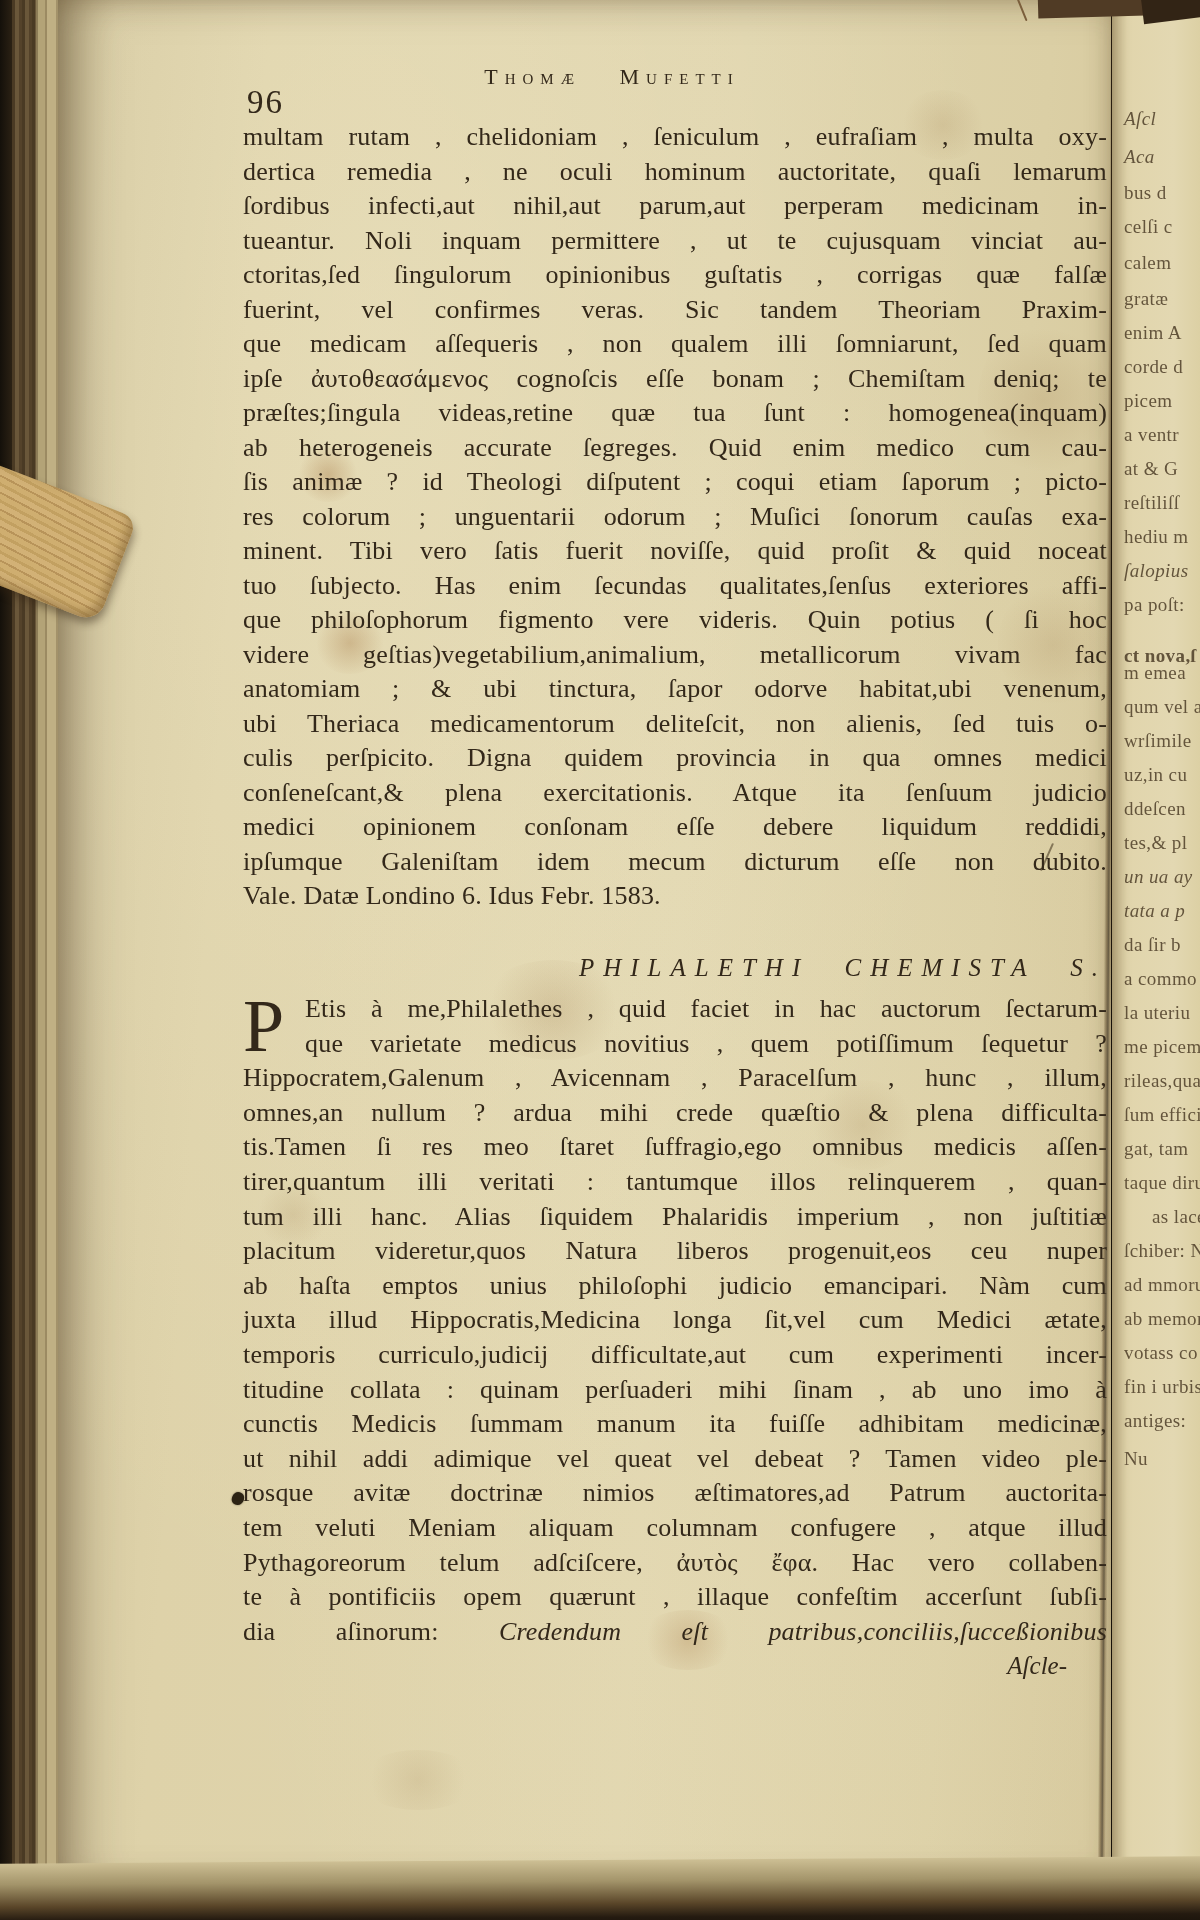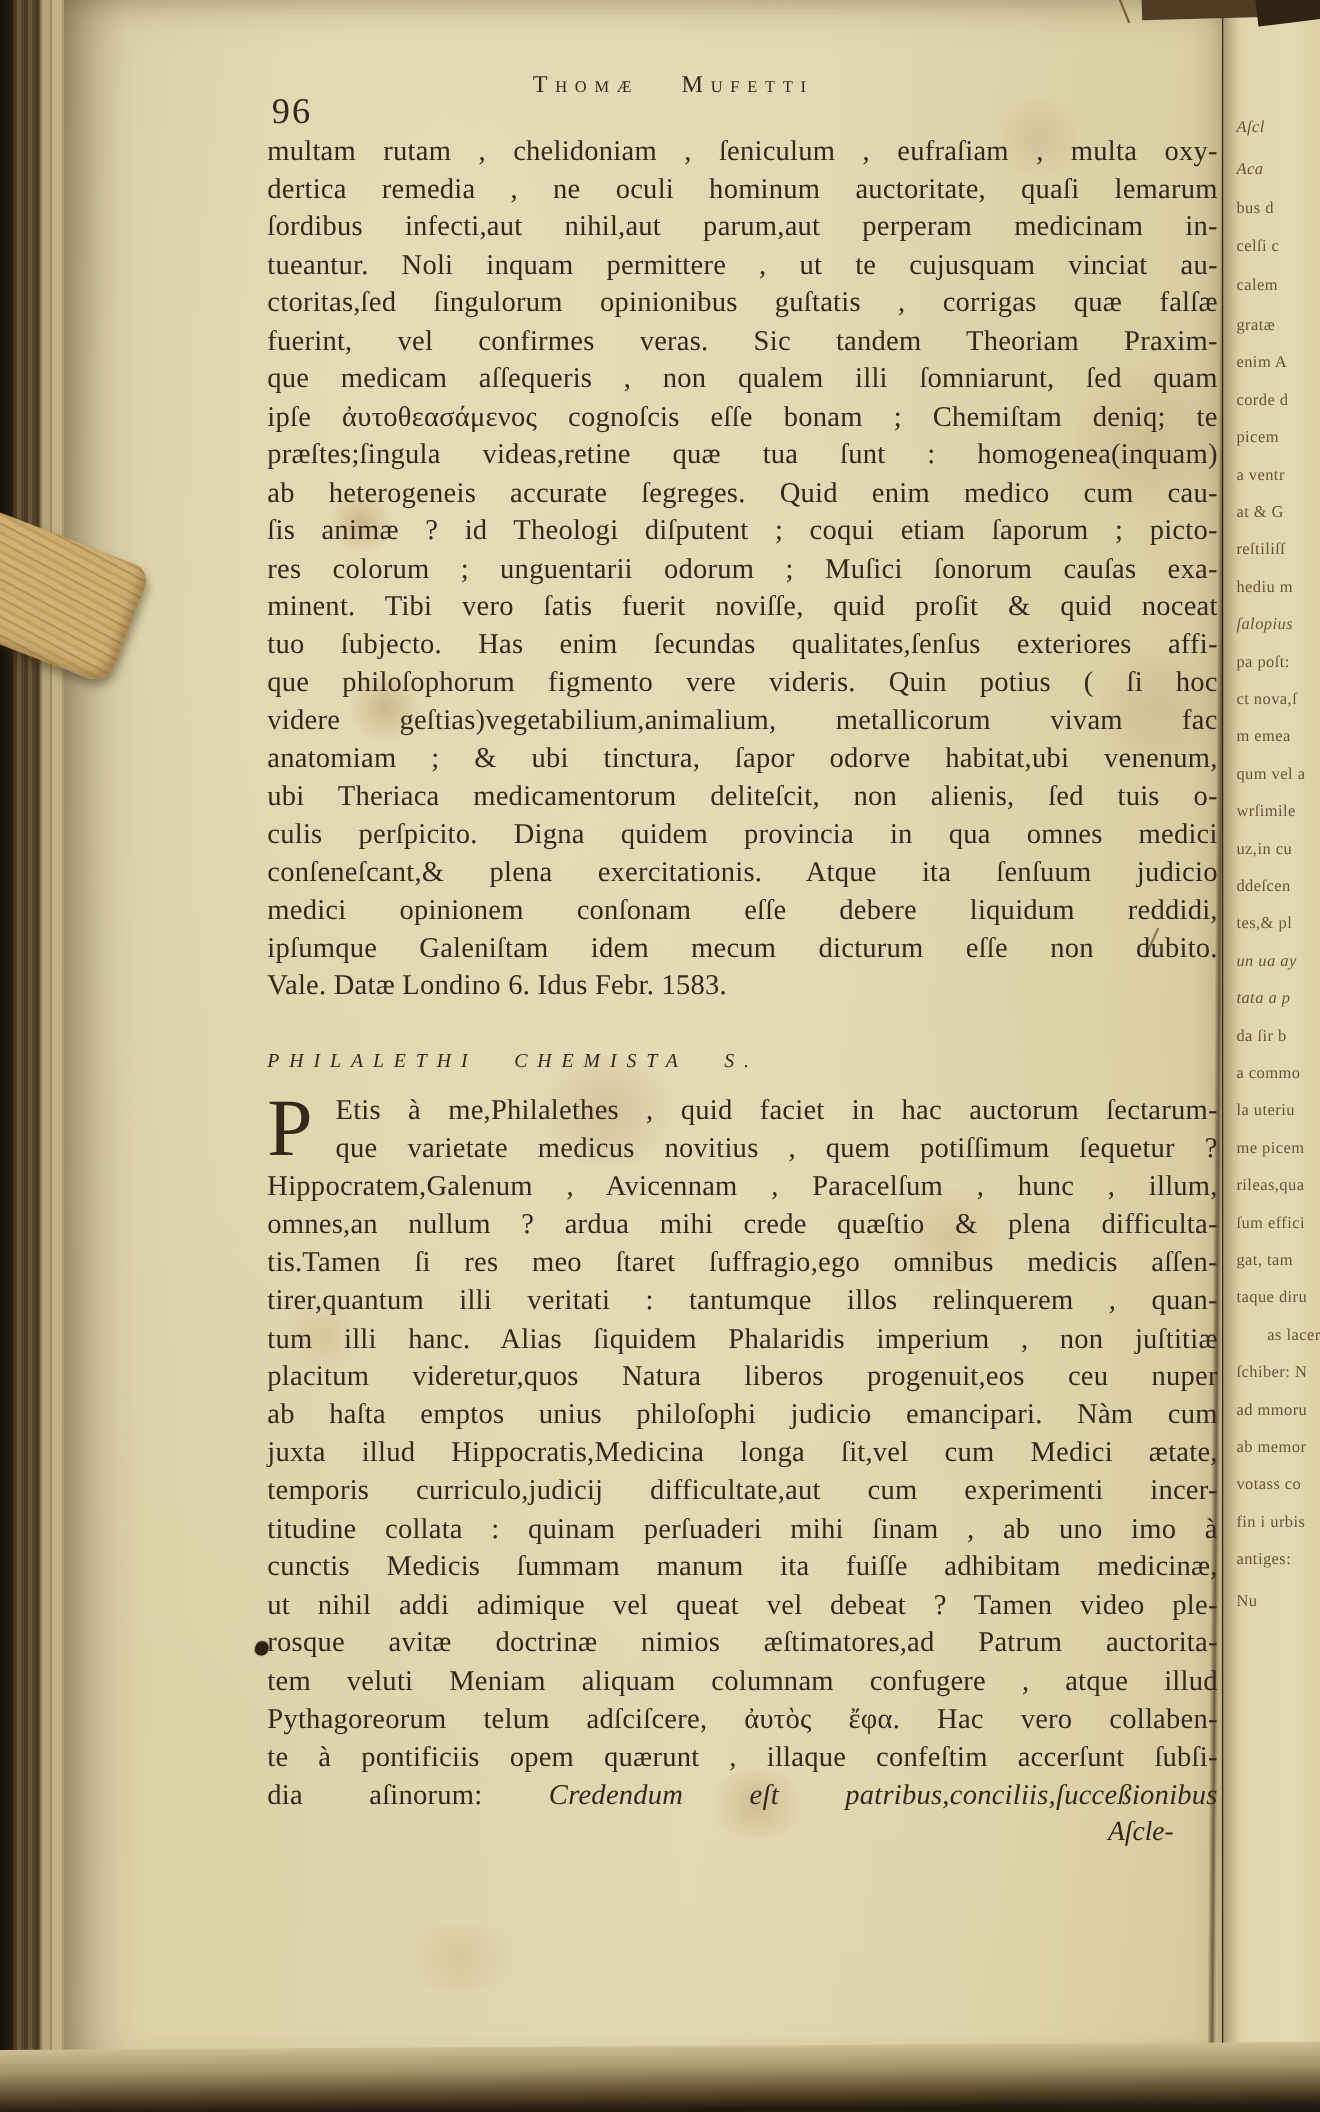--- a/index.html
+++ b/index.html
@@ -27,21 +27,21 @@
                 inset 0 18px 30px -18px rgba(120,95,55,.25);
   }
   .stain { position:absolute; border-radius:50%; pointer-events:none; }
   .fold-line { position:absolute; left:1104px; top:0; width:8px; height:1897px;
     background:linear-gradient(90deg,transparent,rgba(80,58,30,.45) 30%,rgba(30,20,10,.55) 55%,rgba(80,58,30,.30) 75%,transparent);
     transform:rotate(.4deg); }
   
   .page-next { position:absolute; left:1112px; top:0; width:88px; height:1897px; overflow:hidden;
     background:linear-gradient(90deg,#cdbf92,#e1d5ac 18%,#e3d8b2 70%,#dcd0a4);
     box-shadow: inset 10px 0 16px -8px rgba(70,50,25,.45); }
-  .frag { position:absolute; left:12px; white-space:nowrap; font-size:15px; color:#483823;
+  .frag { position:absolute; left:12px; white-space:nowrap; font-size:19px; color:#483823;
     opacity:.82; letter-spacing:.4px;text-align:center; }
   .frag.it { font-style:italic; }
   .corner-dark { position:absolute; left:1038px; top:-8px; width:180px; height:24px;
     background:#503b25; transform:rotate(-1.6deg); }
   .corner-dark2 { position:absolute; left:1142px; top:-10px; width:70px; height:30px;
     background:#322415; transform:rotate(-7deg); }
   .thread { position:absolute; left:1006px; top:6px; width:30px; height:2px; background:#7b5f3c;
     border-radius:2px; transform:rotate(68deg); }
   .pen-mark { position:absolute; left:1046px; top:842px; width:2px; height:30px;
     background:rgba(62,47,26,.55); transform:rotate(24deg); border-radius:2px; }
@@ -60,22 +60,22 @@
   .page-number { position:absolute; left:247px; top:84px; font-size:33px; letter-spacing:2px; }
   .running-header { position:absolute; left:262px; top:64px; width:700px; text-align:center;
     font-variant:small-caps; font-size:22px; letter-spacing:7px; word-spacing:26px; }
   .para { position:absolute; left:243px; width:864px; }
   .para1 { top:120px; }
   .para2 { top:992px; }
   .textline { white-space:nowrap; font-size:26px; line-height:34.5px; height:34.5px;
     text-align:justify; text-align-last:justify; letter-spacing:.2px; }
   .para2 .textline { line-height:34.6px; height:34.6px; }
   .textline.short { text-align-last:left; }
-  .section-heading { position:absolute; left:243px; top:954px; width:864px; text-align:left;
-    font-style:italic; font-size:18px; letter-spacing:9px; word-spacing:20px; }
+  .section-heading { position:absolute; left:243px; top:954px; width:864px; text-align:right;
+    font-style:italic; font-size:25px; letter-spacing:9px; word-spacing:20px; }
   .dropcap { float:left; width:54px; height:66px; font-size:74px; line-height:62px;
     margin:3px 8px 0 0; }
   .it { font-style:italic; }
   .catchword { position:absolute; left:243px; top:1652px; width:864px; text-align:right;
     padding-right:40px; box-sizing:border-box; font-style:italic; font-size:25px; }
   .margin-dot { position:absolute; left:232px; top:1492px; width:12px; height:13px;
     background:#2c2314; border-radius:50% 45% 50% 40%; transform:rotate(15deg);
     box-shadow:0 0 2px rgba(44,35,20,.6); }
 </style>
 </head>
@@ -111,21 +111,21 @@
       <div class="frag" style="top: 288px;">gratæ</div>
       <div class="frag" style="top: 322px;">enim A</div>
       <div class="frag" style="top: 356px;">corde d</div>
       <div class="frag" style="top: 390px;">picem</div>
       <div class="frag" style="top: 424px;">a ventr</div>
       <div class="frag" style="top: 458px;">at &amp; G</div>
       <div class="frag" style="top: 492px;">reſtiliſſ</div>
       <div class="frag" style="top: 526px;">hediu m</div>
       <div class="frag it" style="top: 560px;">ſalopius</div>
       <div class="frag" style="top: 594px;">pa poſt:</div>
-      <div class="frag" style="top: 628px;">ct nova,ſ</div>
+      <div class="frag" style="top: 645px; font-weight: bold;">ct nova,ſ</div>
       <div class="frag" style="top: 662px;">m emea</div>
       <div class="frag" style="top: 696px;">qum vel a</div>
       <div class="frag" style="top: 730px;">wrſimile</div>
       <div class="frag" style="top: 764px;">uz,in cu</div>
       <div class="frag" style="top: 798px;">ddeſcen</div>
       <div class="frag" style="top: 832px;">tes,&amp; pl</div>
       <div class="frag it" style="top: 866px;">un ua ay</div>
       <div class="frag it" style="top: 900px;">tata a p</div>
       <div class="frag" style="top: 934px;">da ſir b</div>
       <div class="frag" style="top: 968px;">a commo</div>

